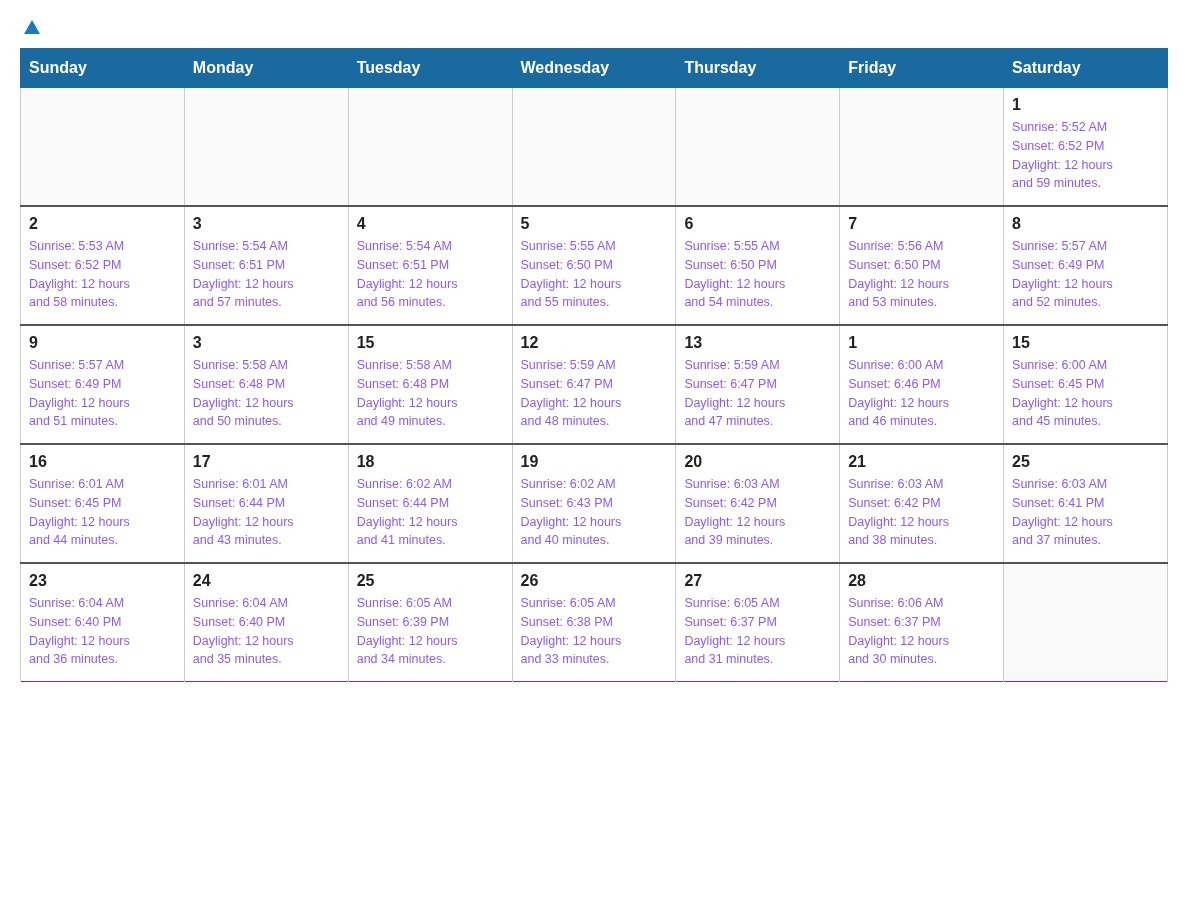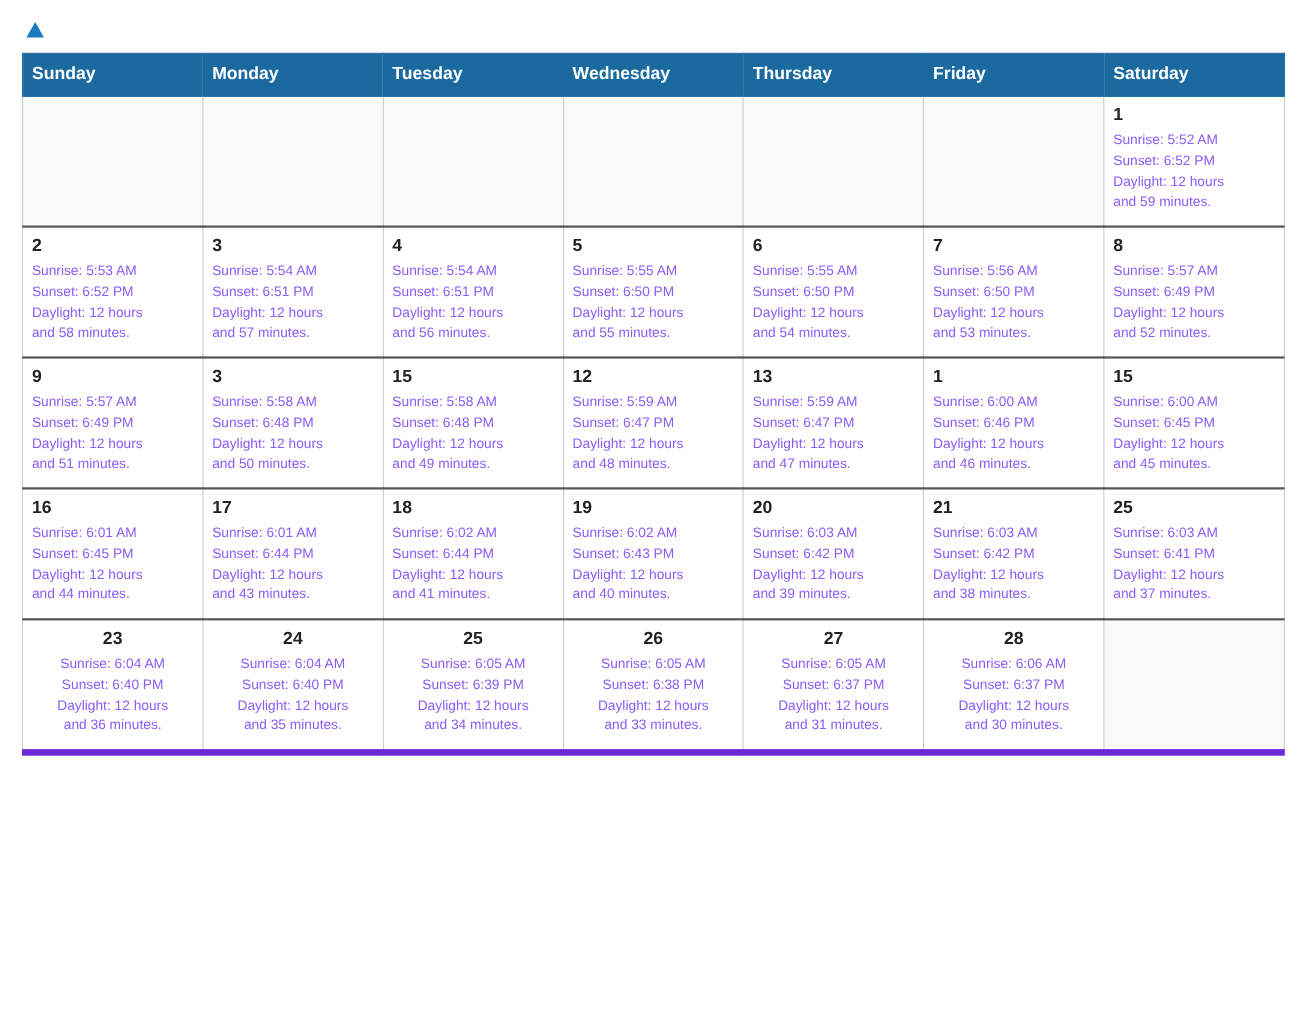--- a/index.html
+++ b/index.html
@@ -73,22 +73,21 @@
       vertical-align: top;
       padding: 8px 8px 12px 8px;
       border-left: 1px solid #ccc;
       border-right: 1px solid #ccc;
       width: calc(100% / 7);
       font-size: 13px;
       color: #333;
       min-height: 100px;
     }
     .calendar tbody tr:last-child {
-      border-bottom: 6px solid #6d28d9;
-      text-align: center;
+      border-bottom: 1px solid #6d28d9;
     }
     .day-number {
       font-size: 16px;
       font-weight: bold;
       color: #222;
       margin-bottom: 4px;
       display: block;
     }
     .day-info {
       font-size: 12.5px;

